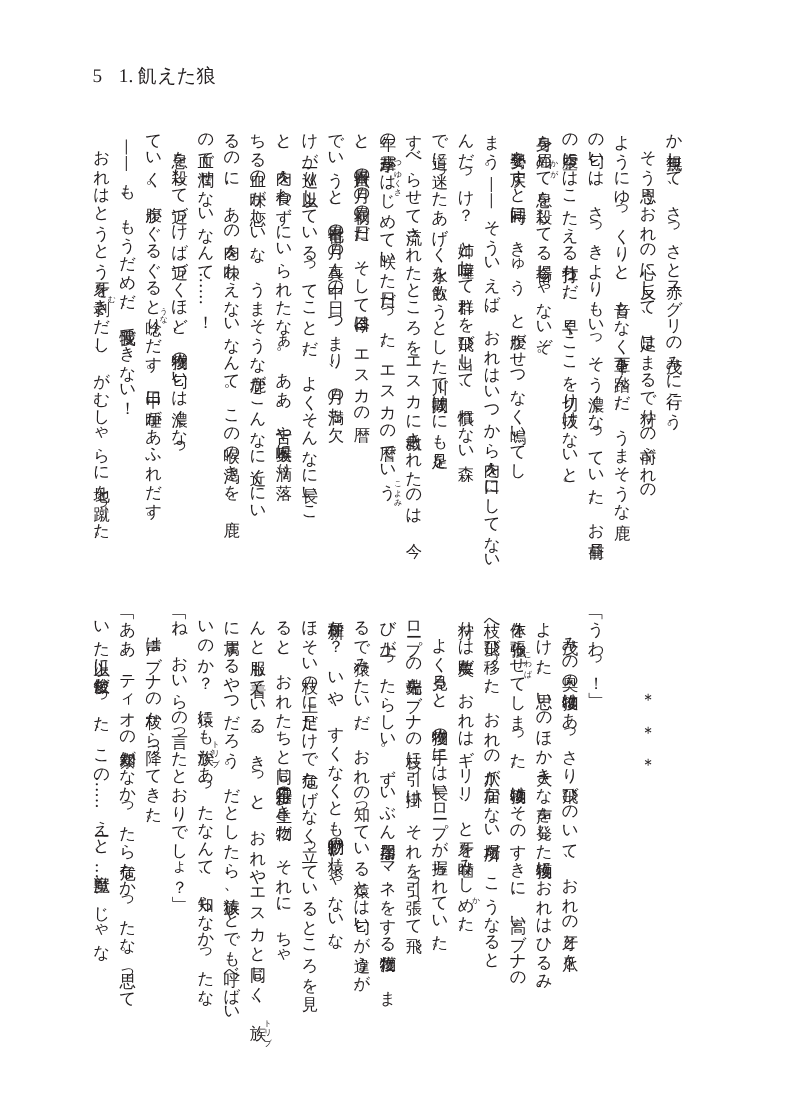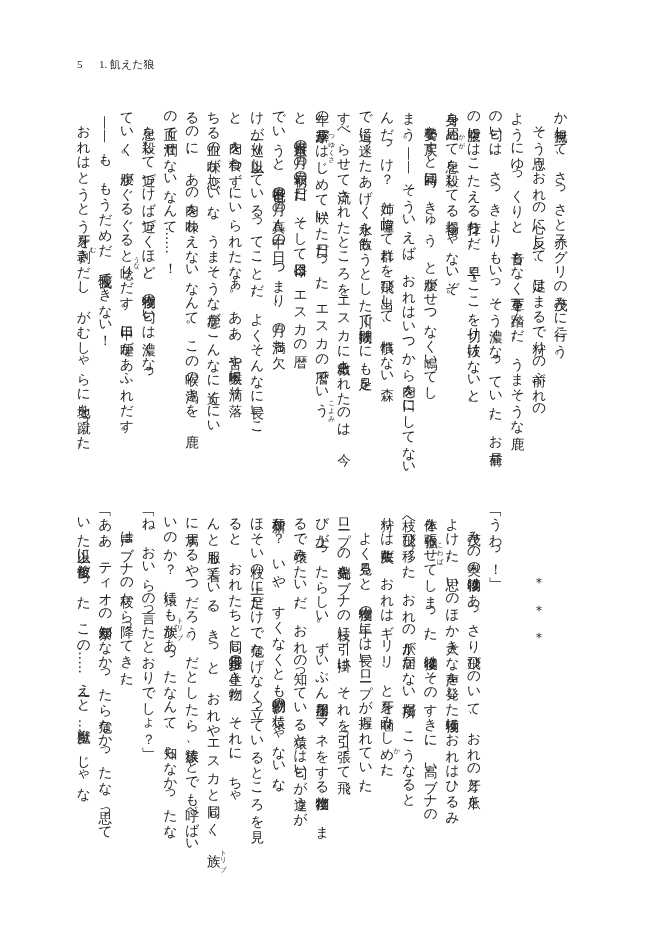--- a/index.html
+++ b/index.html
@@ -3,21 +3,21 @@
   <meta charset="utf-8">
   <style>
     html, body { margin: 0; padding: 0; }
     body {
       width: 663px; height: 933px; position: relative; overflow: hidden;
       background: #ffffff; color: #231f20;
       font-family: "DejaVu Serif", "Liberation Serif", serif;
     }
     .header {
       position: absolute; left: 77px; top: 57px;
-      font-size: 11px; line-height: 14px; white-space: nowrap;
+      font-size: 16px; line-height: 14px; white-space: nowrap;
       font-family: "Liberation Serif", "DejaVu Serif", serif;
     }
     .page-number { display: inline-block; width: 22px; }
     .block {
       position: absolute; right: 91.65px; height: 355px;
       writing-mode: vertical-rl; text-orientation: mixed;
       font-size: 13.65px;
     }
     .upper { top: 102px; }
     .lower { top: 508px; }

